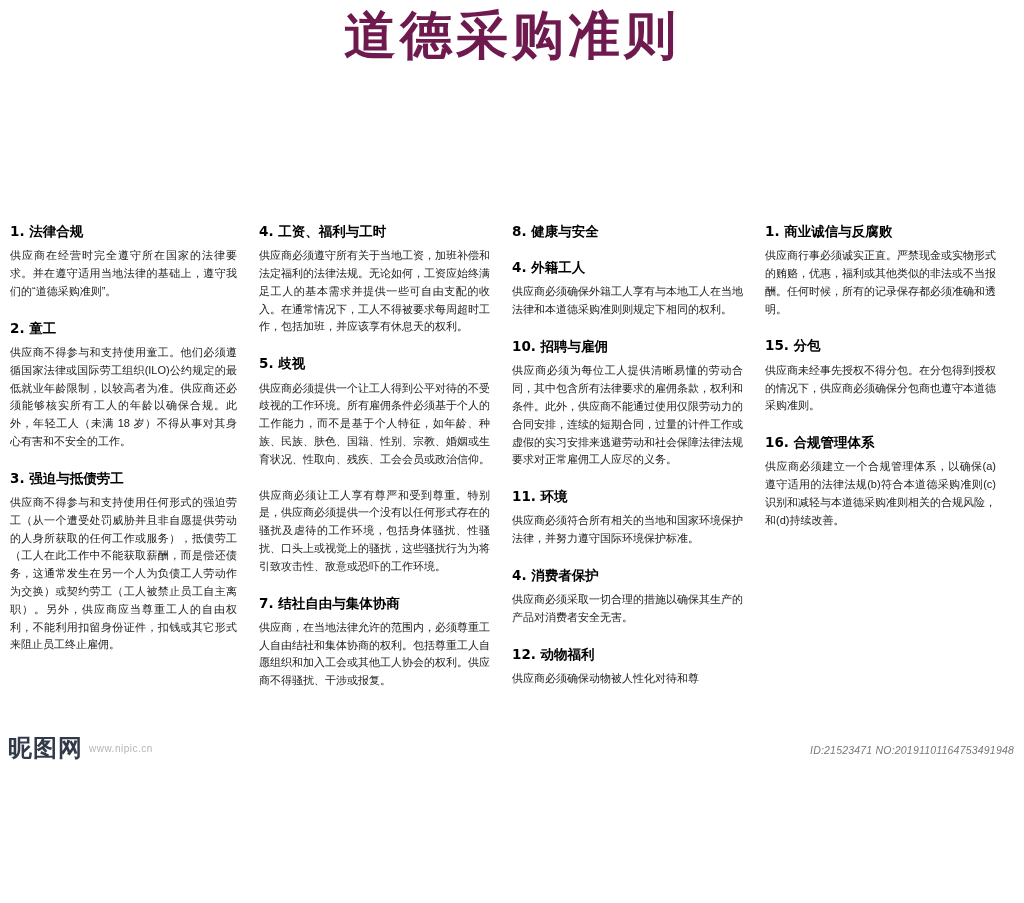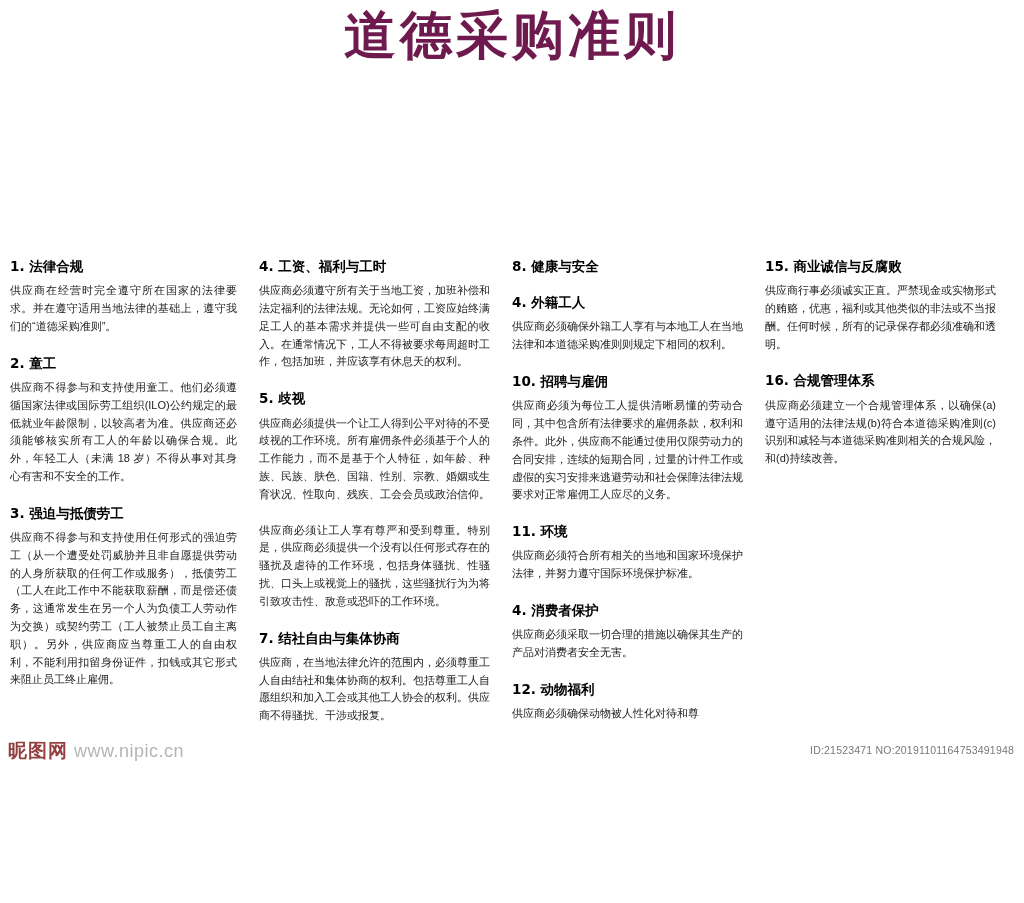--- a/index.html
+++ b/index.html
@@ -42,21 +42,20 @@
     flex-direction: row;
     align-items: flex-start;
     gap: 0px;
     padding: 0 6px;
     box-sizing: border-box;
   }
   .column {
     width: 25%;
     box-sizing: border-box;
     padding-right: 22px;
-    margin-top: 35px;
   }
   .column:first-child { padding-left: 4px; }
   .section {
     margin-bottom: 18px;
   }
   .section-heading {
     font-family: "DejaVu Sans", "Liberation Sans", sans-serif;
     font-size: 13.5px;
     font-weight: bold;
     color: #000000;
@@ -75,39 +74,40 @@
     position: absolute;
     left: 8px;
     bottom: 6px;
     display: flex;
     align-items: center;
     gap: 6px;
     opacity: 0.85;
   }
   .wm-logo {
     font-family: Liberation Mono, monospace;
-    font-size: 19px;
+    font-size: 24px;
     font-weight: bold;
-    color: #7f1d1d;
+    color: #0f172a;
     letter-spacing: 1px;
   }
   .wm-url {
     font-family: "Liberation Sans", sans-serif;
-    font-size: 18px;
+    font-size: 10px;
     color: #a8a8a8;
     letter-spacing: 0.5px;
   }
   .doc-id {
     position: absolute;
     right: 10px;
     bottom: 14px;
     font-family: "Liberation Sans", sans-serif;
     font-size: 10.5px;
     color: #777777;
     letter-spacing: 0.2px;
+    font-style: italic;
   }
 </style>
 </head>
 <body>
 
 <div class="page">
 
   <div class="doc-title">道德采购准则</div>
 
   <div class="columns">
@@ -166,22 +166,26 @@
         <p class="section-body">供应商必须采取一切合理的措施以确保其生产的产品对消费者安全无害。</p>
       </div>
       <div class="section">
         <h3 class="section-heading">12. 动物福利</h3>
         <p class="section-body">供应商必须确保动物被人性化对待和尊</p>
       </div>
     </div>
 
     <div class="column">
       <div class="section">
-        <h3 class="section-heading">15. 商业诚信与反腐败</h3>
+        <h3 class="section-heading">1. 商业诚信与反腐败</h3>
         <p class="section-body">供应商行事必须诚实正直。严禁现金或实物形式的贿赂，优惠，福利或其他类似的非法或不当报酬。任何时候，所有的记录保存都必须准确和透明。</p>
+      </div>
+      <div class="section">
+        <h3 class="section-heading">15. 分包</h3>
+        <p class="section-body">供应商未经事先授权不得分包。在分包得到授权的情况下，供应商必须确保分包商也遵守本道德采购准则。</p>
       </div>
       <div class="section">
         <h3 class="section-heading">16. 合规管理体系</h3>
         <p class="section-body">供应商必须建立一个合规管理体系，以确保(a)遵守适用的法律法规(b)符合本道德采购准则(c)识别和减轻与本道德采购准则相关的合规风险，和(d)持续改善。</p>
       </div>
     </div>
 
   </div>
 
   <div class="watermark">

